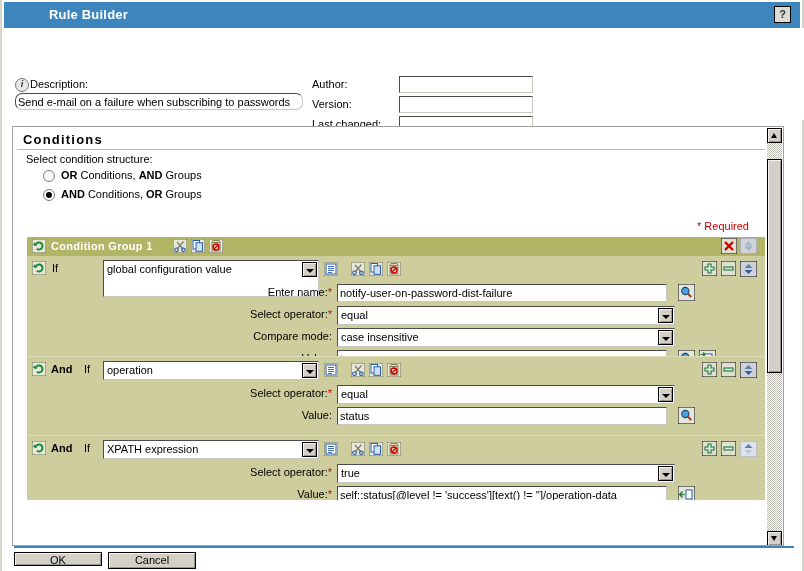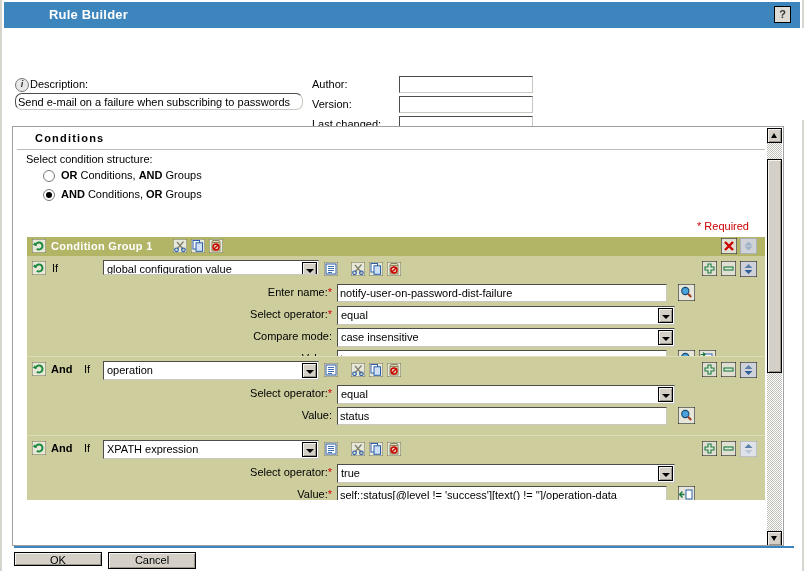--- a/index.html
+++ b/index.html
@@ -36,21 +36,21 @@
        border-right:1px solid #c8c8c0;border-bottom:1px solid #c8c8c0;
        font-family:"Liberation Sans","DejaVu Sans",sans-serif;font-size:11px;
        padding:0 2px;color:#000;line-height:16px;}
   input.txt{outline:none;}
 
   
   .panel{position:absolute;left:10px;top:126px;width:772px;height:420px;
          background:#fff;border:1px solid #a0a0a0;box-sizing:border-box;
          overflow:hidden;}
   .panelinner{position:absolute;left:0;top:0;width:756px;height:418px;}
-  .sectitle{position:absolute;left:22px;top:5px;font-size:11px;font-weight:bold;
+  .sectitle{position:absolute;left:10px;top:5px;font-size:13px;font-weight:bold;
             letter-spacing:1.2px;}
   .hr1{position:absolute;left:4px;top:22px;width:748px;height:1px;background:#bdbdb5;}
   .selstruct{position:absolute;left:13px;top:26px;font-size:11px;}
   .radiorow{position:absolute;font-size:11px;}
   .radio{position:absolute;width:12px;height:12px;border-radius:50%;
          background:#fff;border:1px solid #7a7a7a;box-sizing:border-box;}
   .radio.on:after{content:"";position:absolute;left:2px;top:2px;width:6px;height:6px;
                   border-radius:50%;background:#000;}
   .btn{position:absolute;background:#d4d0c8;border:1px solid #000;
        box-sizing:border-box;font-size:11px;text-align:center;cursor:pointer;
@@ -215,21 +215,21 @@
         <div class="cond" style="height:100px;">
           <span class="ico" style="left:5px;top:5px;">
             <svg width="14" height="14" viewBox="0 0 14 14">
                 <rect width="14" height="14" fill="#e8e8d8" stroke="#6b6b4a"></rect>
                 <path d="M3.5 7a3.5 3.5 0 1 1 1.3 2.7" fill="none" stroke="#1c8a3c" stroke-width="2"></path>
                 <path d="M3 3.2l1 3.2-3.2-.6z" fill="#1c8a3c"></path>
               </svg>
           </span>
           <span class="if" style="left:25px;top:6px;">If</span>
 
-          <div class="sel" style="left:76px;top:4px;width:216px;height:15px;">
+          <div class="sel" style="left:76px;top:4px;width:216px;height:37px;">
             <span class="v">global configuration value</span>
             <span class="arrow"></span>
           </div>
 
           <span class="ico" style="left:297px;top:6px;">
             <svg width="14" height="14" viewBox="0 0 14 14">
                 <rect width="14" height="14" fill="#e8e8d8" stroke="#6b6b4a"></rect>
                 <rect x="2" y="2" width="10" height="10" fill="#fff" stroke="#2a5fa8"></rect>
                 <path d="M4 4.5h6M4 6.5h6M4 8.5h6M4 10.5h4" stroke="#2a5fa8" stroke-width="0.9"></path>
               </svg>

